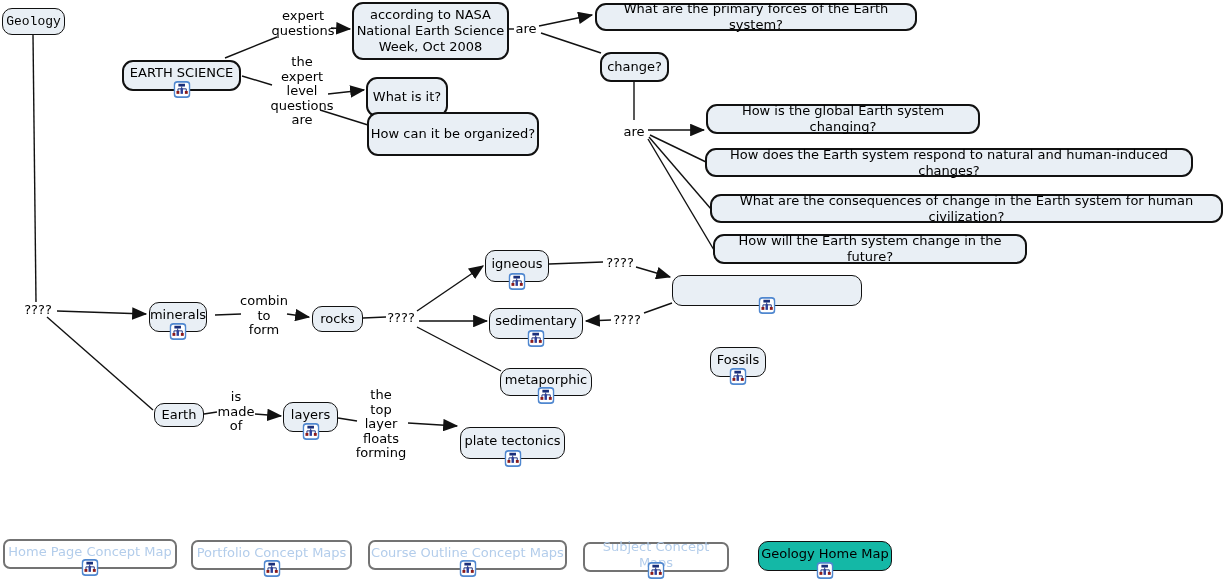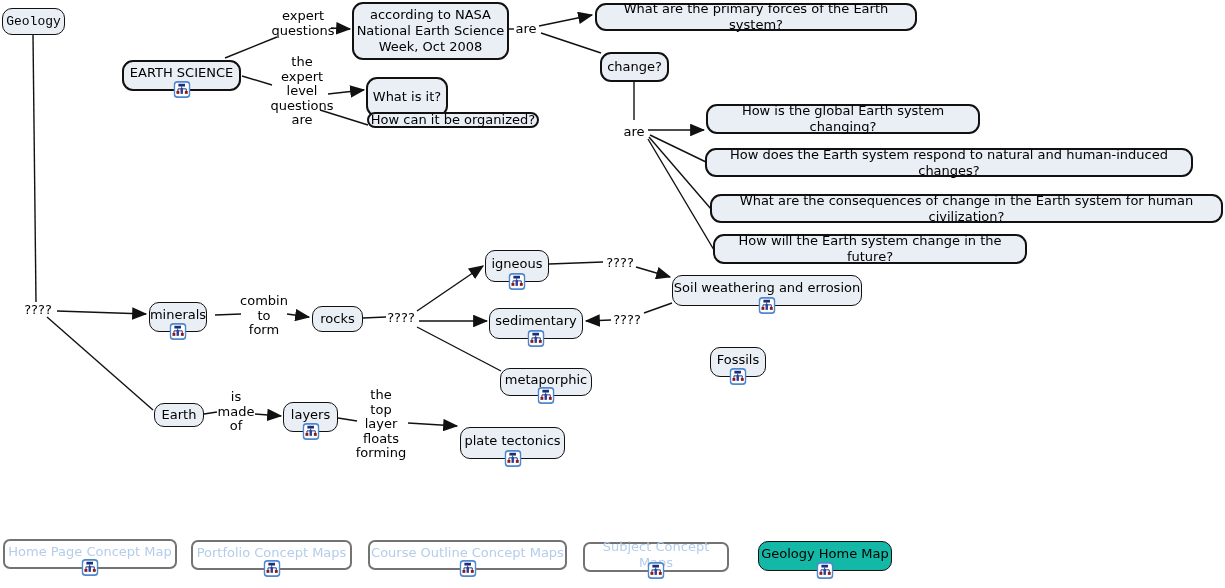--- a/index.html
+++ b/index.html
@@ -82,21 +82,21 @@
             <rect x="4.6" y="2.6" width="6.2" height="2.6" fill="#1a2f7a"></rect>
             <path d="M7.7 5.2 L7.7 7.4 M4.2 7.4 L12 7.4 M4.2 7.4 L4.2 9.6 M12 7.4 L12 9.6" stroke="#1a2f7a" stroke-width="0.9" fill="none"></path>
             <rect x="2.8" y="9.4" width="2.7" height="2.7" fill="#8b1a1a"></rect>
             <rect x="6.6" y="6.9" width="2.3" height="5.2" fill="#2a3f9a"></rect>
             <rect x="10.7" y="9.4" width="2.7" height="2.7" fill="#8b1a1a"></rect>
           </svg></span></div>
       <div class="node thick" style="left: 352px; top: 2px; width: 157px; height: 58px;"><span>according to NASA
 National Earth Science
 Week, Oct 2008</span></div>
       <div class="node thick" style="left: 366px; top: 77px; width: 82px; height: 40px;"><span>What is it?</span></div>
-      <div class="node thick" style="left: 367px; top: 112px; width: 172px; height: 16px;"><span>How can it be organized?</span></div>
+      <div class="node thick" style="left: 367px; top: 112px; width: 172px; height: 44px;"><span>How can it be organized?</span></div>
       <div class="node thick" style="left: 595px; top: 3px; width: 322px; height: 28px;"><span>What are the primary forces of the Earth system?</span></div>
       <div class="node thick" style="left: 600px; top: 52px; width: 69px; height: 30px;"><span>change?</span></div>
       <div class="node thick" style="left: 706px; top: 104px; width: 274px; height: 30px;"><span>How is the global Earth system changing?</span></div>
       <div class="node thick" style="left: 705px; top: 148px; width: 488px; height: 29px;"><span>How does the Earth system respond to natural and human-induced changes?</span></div>
       <div class="node thick" style="left: 710px; top: 194px; width: 513px; height: 29px;"><span>What are the consequences of change in the Earth system for human civilization?</span></div>
       <div class="node thick" style="left: 713px; top: 234px; width: 314px; height: 30px;"><span>How will the Earth system change in the future?</span></div>
       <div class="node thin has-icon" style="left: 149px; top: 302px; width: 58px; height: 30px;"><span>minerals</span><span class="cmap-icon"><svg viewBox="0 0 16 16" xmlns="http://www.w3.org/2000/svg">
             <rect x="0.8" y="0.8" width="14.4" height="14.4" rx="3" fill="#ffffff" stroke="#4f87cf" stroke-width="1.5"></rect>
             <rect x="4.6" y="2.6" width="6.2" height="2.6" fill="#1a2f7a"></rect>
             <path d="M7.7 5.2 L7.7 7.4 M4.2 7.4 L12 7.4 M4.2 7.4 L4.2 9.6 M12 7.4 L12 9.6" stroke="#1a2f7a" stroke-width="0.9" fill="none"></path>
@@ -122,21 +122,21 @@
             <rect x="10.7" y="9.4" width="2.7" height="2.7" fill="#8b1a1a"></rect>
           </svg></span></div>
       <div class="node thin has-icon" style="left: 500px; top: 368px; width: 92px; height: 28px;"><span>metaporphic</span><span class="cmap-icon"><svg viewBox="0 0 16 16" xmlns="http://www.w3.org/2000/svg">
             <rect x="0.8" y="0.8" width="14.4" height="14.4" rx="3" fill="#ffffff" stroke="#4f87cf" stroke-width="1.5"></rect>
             <rect x="4.6" y="2.6" width="6.2" height="2.6" fill="#1a2f7a"></rect>
             <path d="M7.7 5.2 L7.7 7.4 M4.2 7.4 L12 7.4 M4.2 7.4 L4.2 9.6 M12 7.4 L12 9.6" stroke="#1a2f7a" stroke-width="0.9" fill="none"></path>
             <rect x="2.8" y="9.4" width="2.7" height="2.7" fill="#8b1a1a"></rect>
             <rect x="6.6" y="6.9" width="2.3" height="5.2" fill="#2a3f9a"></rect>
             <rect x="10.7" y="9.4" width="2.7" height="2.7" fill="#8b1a1a"></rect>
           </svg></span></div>
-      <div class="node thin has-icon" style="left: 672px; top: 275px; width: 190px; height: 31px;"><span>Soil weathering and errosion</span><span class="cmap-icon"><svg viewBox="0 0 16 16" xmlns="http://www.w3.org/2000/svg">
+      <div class="node thin has-icon" style="left: 672px; top: 275px; width: 190px; height: 31px;"><span class="cmap-icon"><svg viewBox="0 0 16 16" xmlns="http://www.w3.org/2000/svg">
             <rect x="0.8" y="0.8" width="14.4" height="14.4" rx="3" fill="#ffffff" stroke="#4f87cf" stroke-width="1.5"></rect>
             <rect x="4.6" y="2.6" width="6.2" height="2.6" fill="#1a2f7a"></rect>
             <path d="M7.7 5.2 L7.7 7.4 M4.2 7.4 L12 7.4 M4.2 7.4 L4.2 9.6 M12 7.4 L12 9.6" stroke="#1a2f7a" stroke-width="0.9" fill="none"></path>
             <rect x="2.8" y="9.4" width="2.7" height="2.7" fill="#8b1a1a"></rect>
             <rect x="6.6" y="6.9" width="2.3" height="5.2" fill="#2a3f9a"></rect>
             <rect x="10.7" y="9.4" width="2.7" height="2.7" fill="#8b1a1a"></rect>
           </svg></span></div>
       <div class="node thin has-icon" style="left: 710px; top: 347px; width: 56px; height: 30px;"><span>Fossils</span><span class="cmap-icon"><svg viewBox="0 0 16 16" xmlns="http://www.w3.org/2000/svg">
             <rect x="0.8" y="0.8" width="14.4" height="14.4" rx="3" fill="#ffffff" stroke="#4f87cf" stroke-width="1.5"></rect>
             <rect x="4.6" y="2.6" width="6.2" height="2.6" fill="#1a2f7a"></rect>

